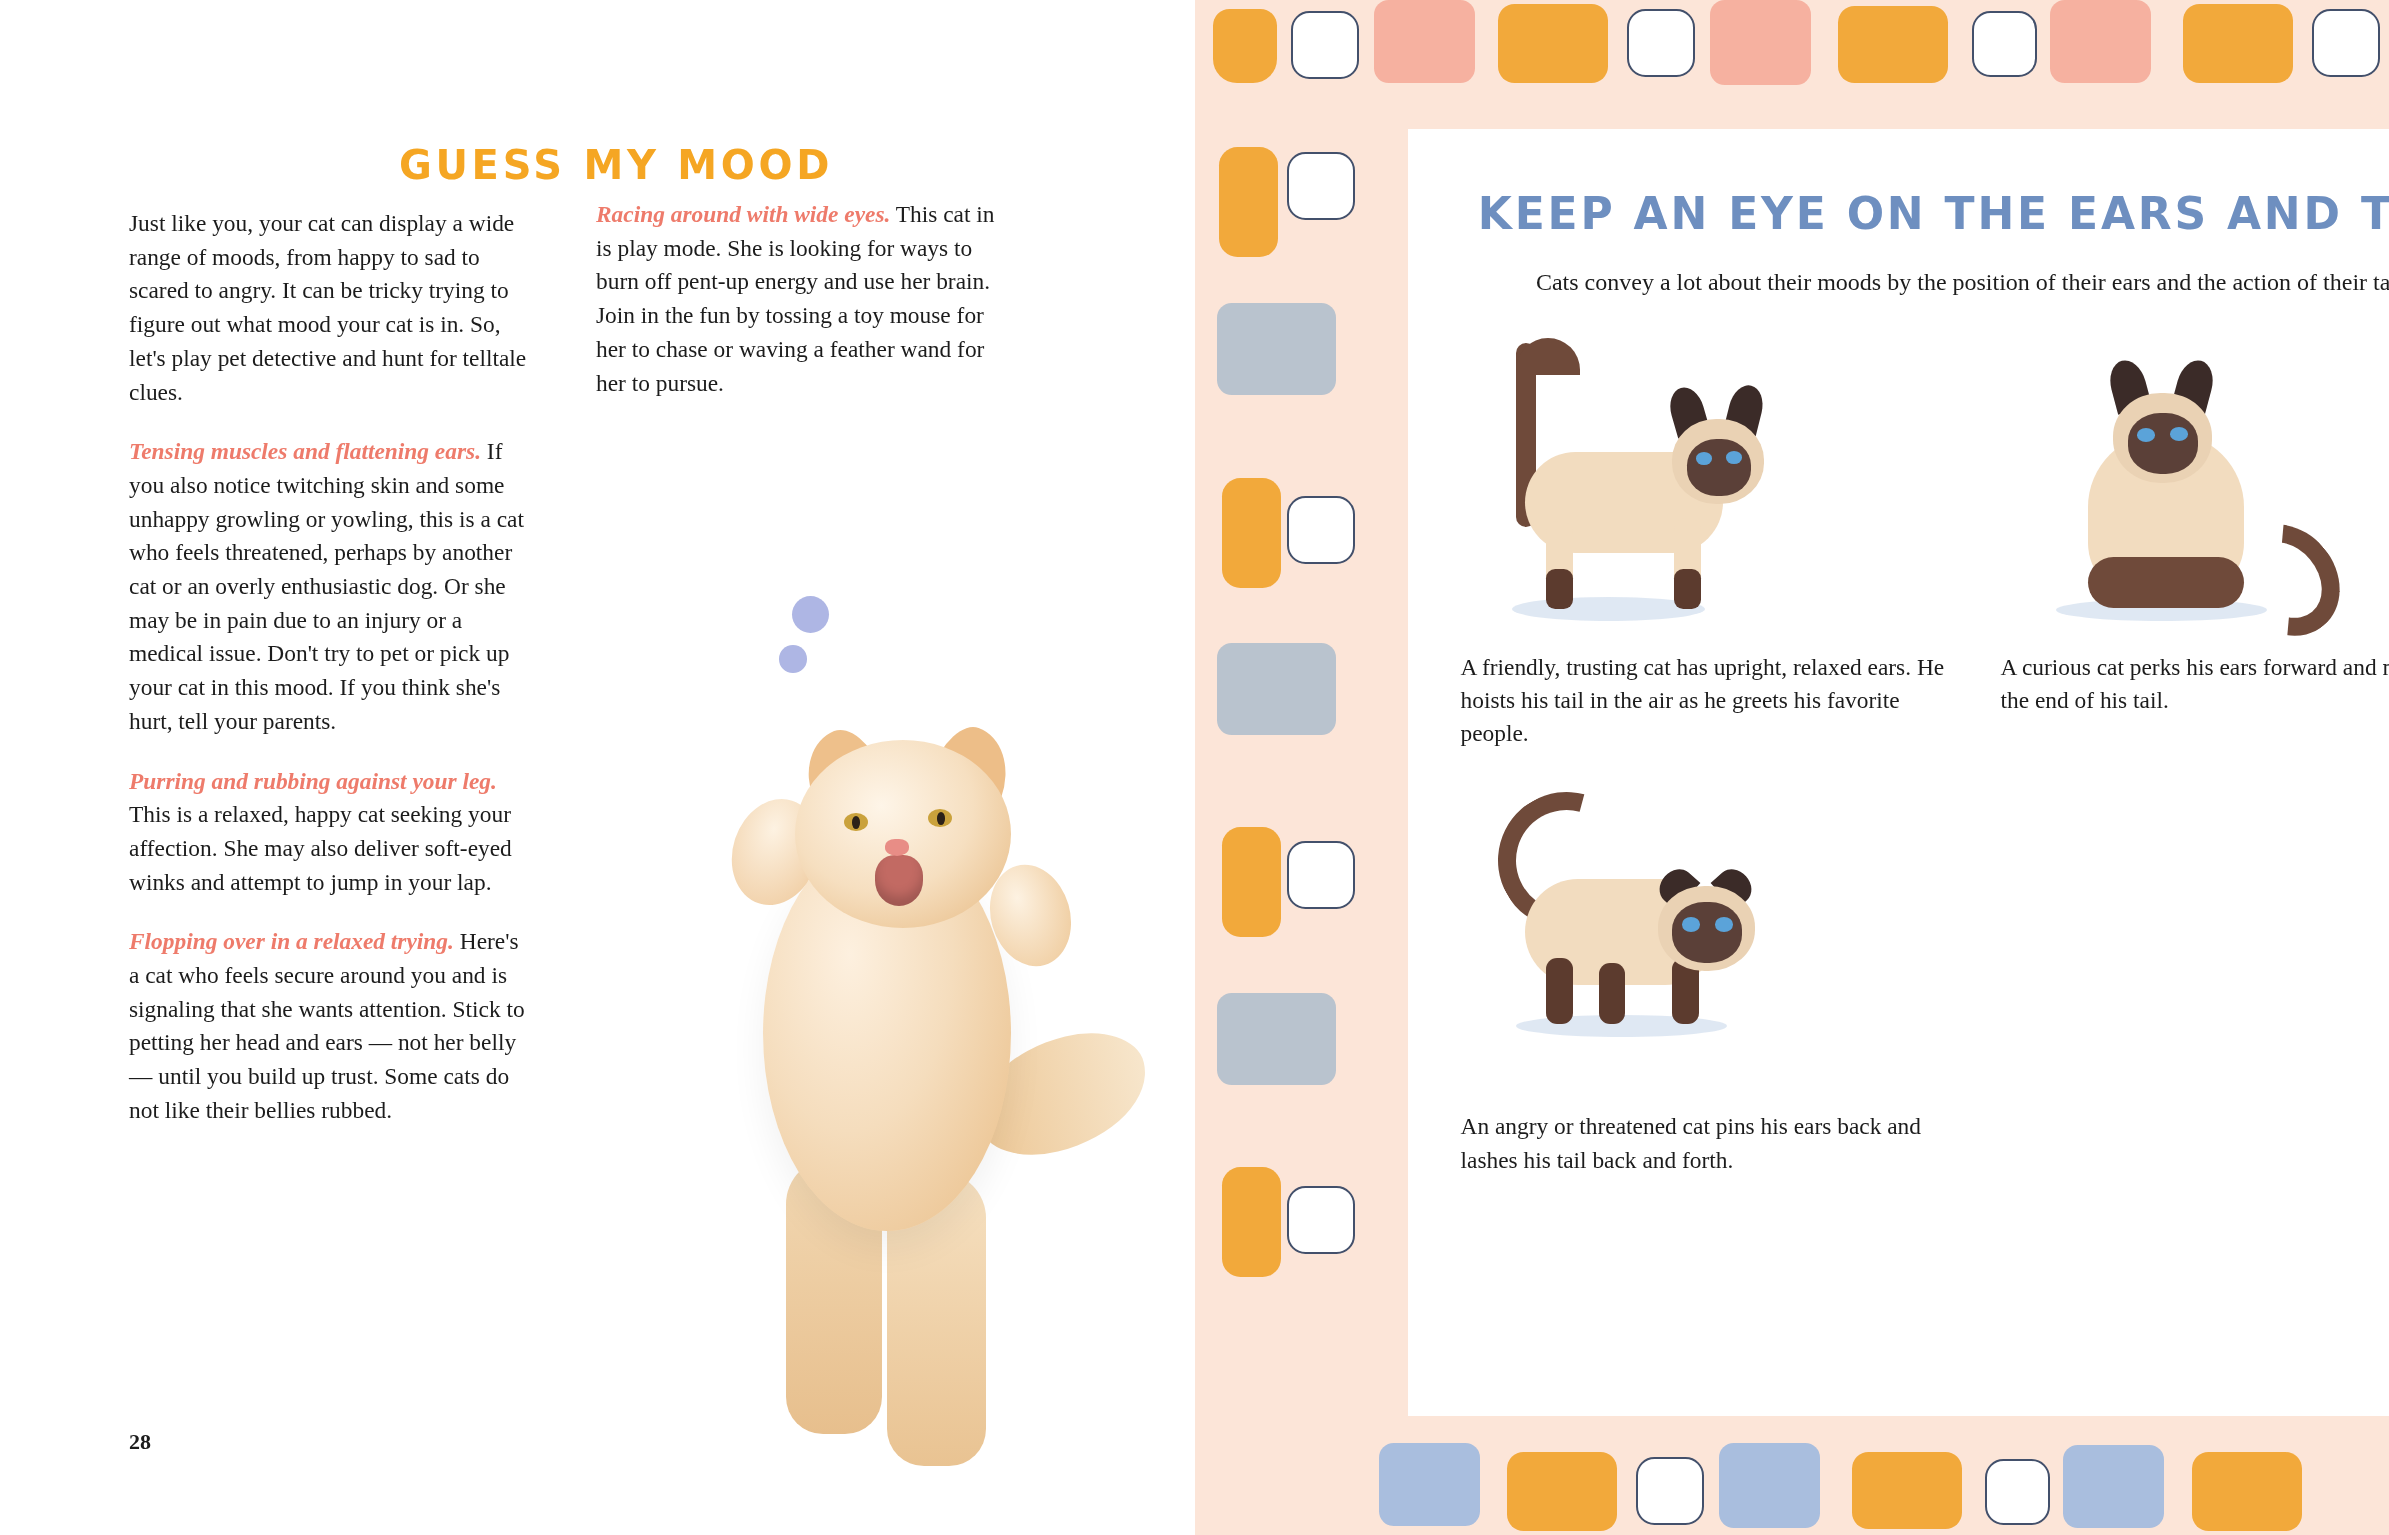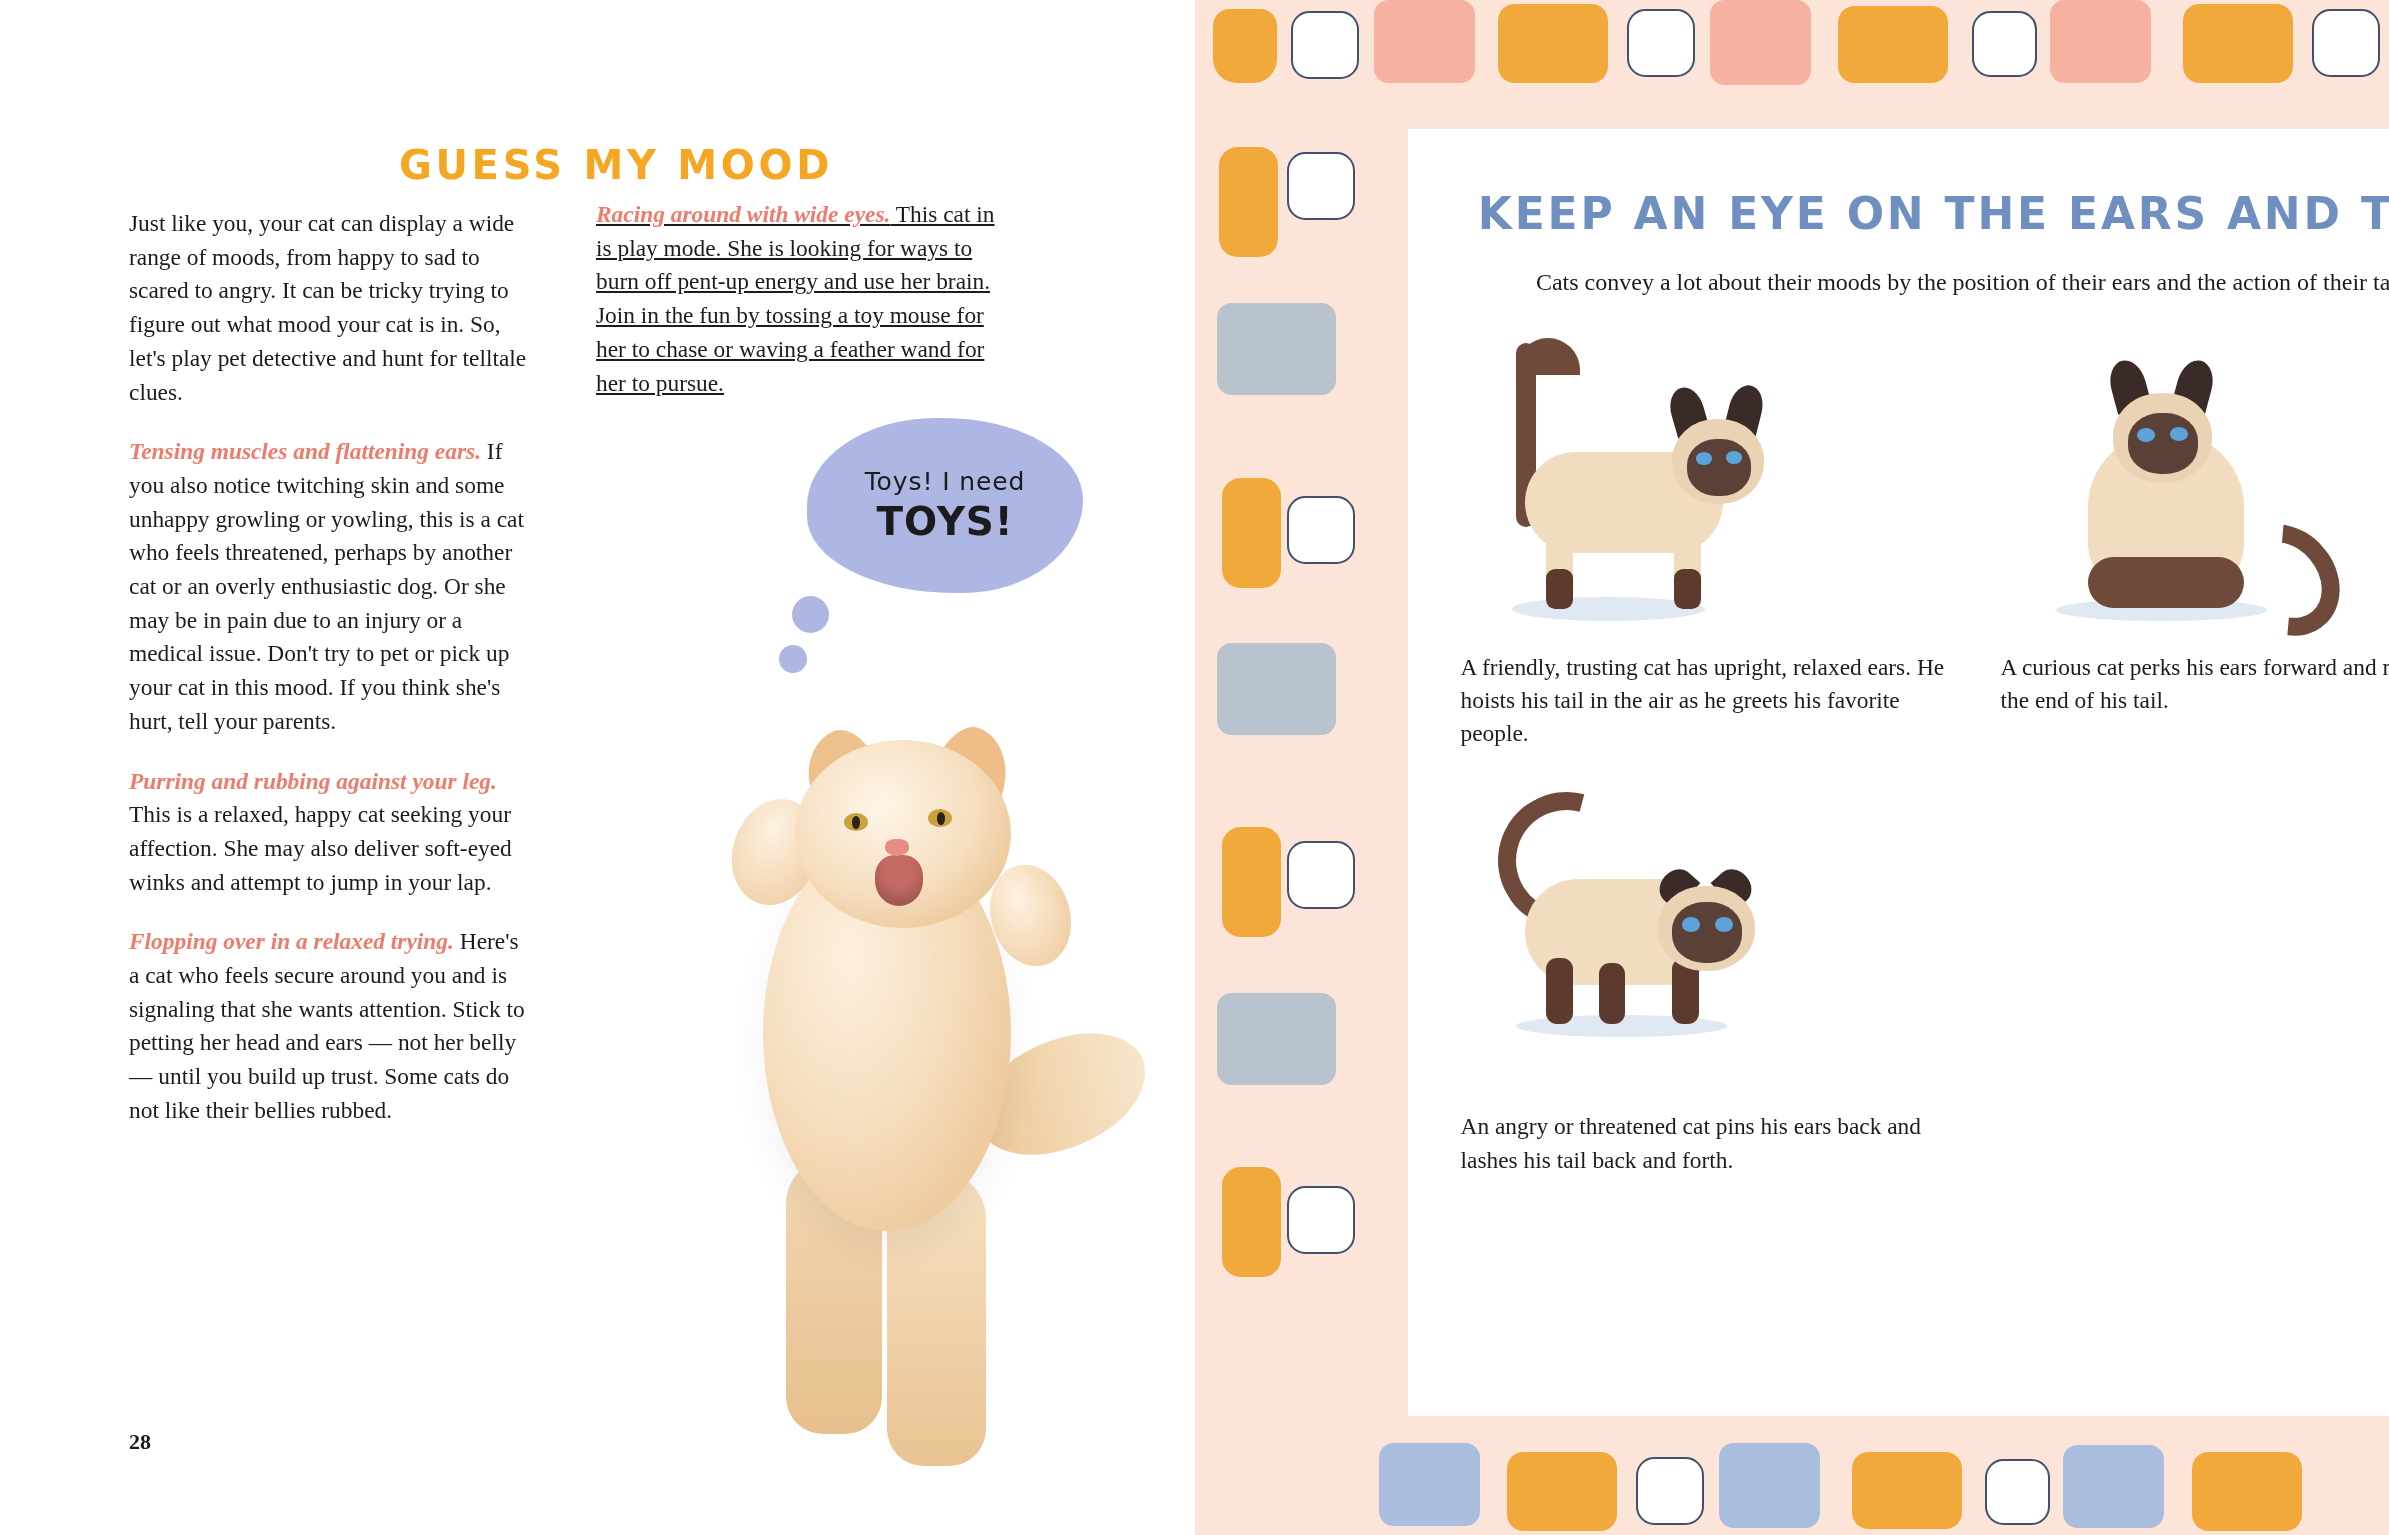--- a/index.html
+++ b/index.html
@@ -41,21 +41,21 @@
     text-align: center;
   }
   .col {
     position: absolute;
     width: 400px;
     font-size: 23.4px;
     line-height: 1.44;
     color: #1c1c1c;
   }
   .col-left { left: 129px; top: 207px; }
-  .col-right { left: 596px; top: 198px; text-decoration: underline; }
+  .col-right { left: 596px; top: 198px; }
 
   .col p { margin: 0 0 26px 0; }
   .lead {
     font-style: italic;
     font-weight: bold;
     color: #EE7B6B;
   }
   .page-num {
     position: absolute;
     left: 129px;
@@ -282,24 +282,20 @@
         <div class="k-part k-eye k-eye-r"></div>
         <div class="k-part k-pupil k-pupil-l"></div>
         <div class="k-part k-pupil k-pupil-r"></div>
         <div class="k-part k-mouth"></div>
         <div class="k-part k-nose"></div>
       </div>
     </div>
 
     <div class="bubble-dot bubble-dot-2"></div>
     <div class="bubble-dot bubble-dot-1"></div>
-    <div class="bubble">
-      <div class="bubble-line1">Toys! I need</div>
-      <div class="bubble-line2">TOYS!</div>
-    </div>
 
     <div class="page-num">28</div>
   </div>
 
   <div class="page-right">
 
     <div class="pattern">
 
       <div class="pat-cat" style="left:18.4px;  top:9.2px;   width:64px;  height:74px;  background:#F2A93B; border-radius:16.5px 16.5px 24px 24px;"></div>
       <div class="pat-cat" style="left:96px; top:11px;   width:64px;  height:64px;  background:#FFFFFF; border:2.8px solid #43506B; border-radius:18.4px;"></div>

